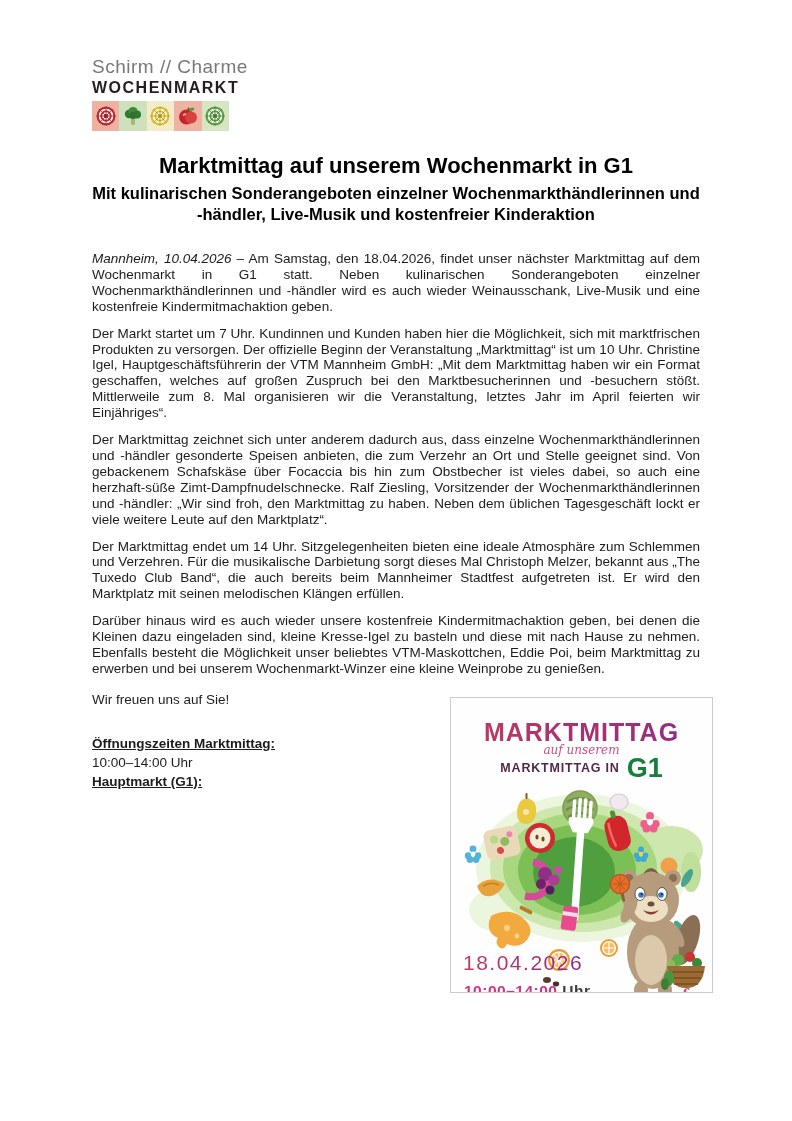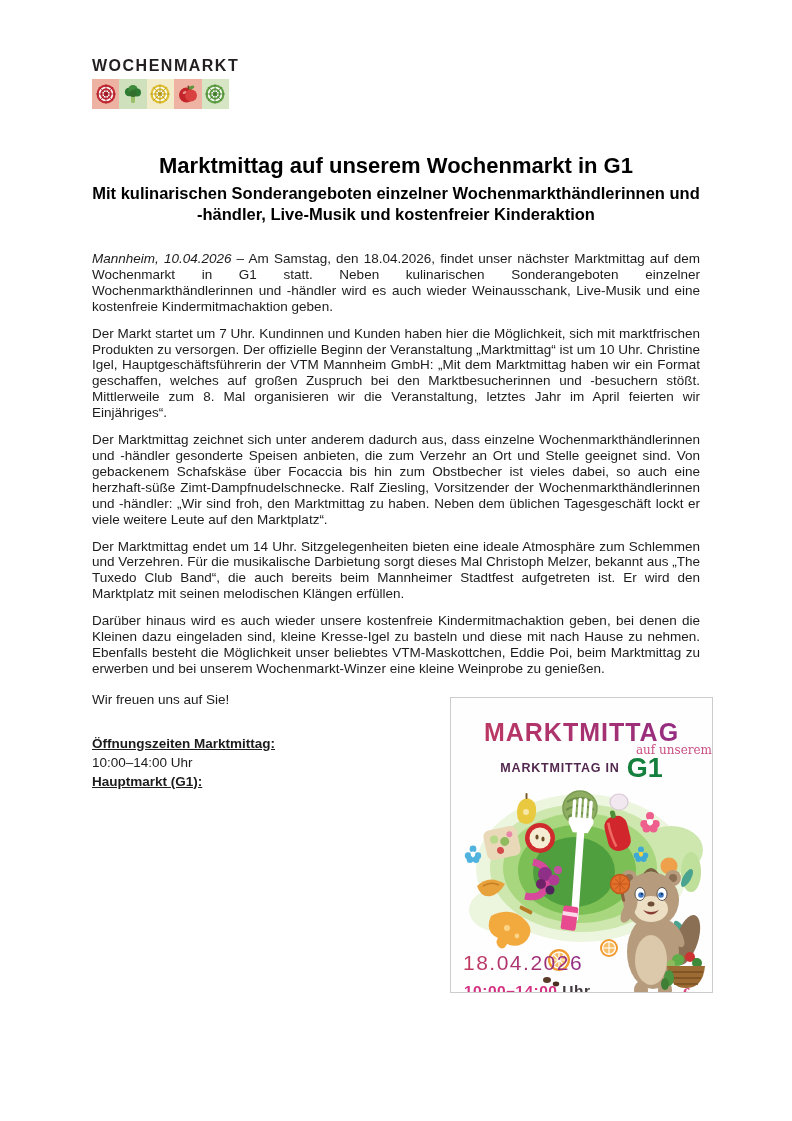--- a/index.html
+++ b/index.html
@@ -36,21 +36,21 @@
   .poster {
     position: absolute; left: 450px; top: 697px; width: 263px; height: 296px;
     background: #fffefe; border: 1px solid #cccccc; overflow: hidden;
   }
   .poster-head { text-align: center; padding-top: 21px; position: relative; z-index: 3; }
   .m-title {
     font-size: 25px; font-weight: bold; letter-spacing: 1px; line-height: 26px;
     background: linear-gradient(90deg, #c23a5f 0%, #a53172 55%, #8e2a86 100%);
     -webkit-background-clip: text; background-clip: text; color: transparent;
   }
-  .m-script { font-family: "DejaVu Serif", serif; font-size: 12px; color: #c94f82; margin-top: -2px; text-align: right; }
+  .m-script { font-family: "DejaVu Serif", serif; font-style: italic; font-size: 12px; color: #c94f82; margin-top: -2px; }
   .m-subrow { margin-top: -1px; display: flex; align-items: center; justify-content: center; }
   .m-sub { font-size: 12.5px; font-weight: bold; letter-spacing: 0.8px; color: #53284f; }
   .m-g1 { font-size: 27px; font-weight: bold; color: #15803d; margin-left: 7px; line-height: 24px; }
   .illus { position: absolute; left: 6px; top: 90px; width: 250px; height: 215px; z-index: 1; }
   .p-date {
     position: absolute; left: 12px; top: 253px; z-index: 2;
     font-size: 21px; font-weight: normal; letter-spacing: 1.5px;
     background: linear-gradient(90deg, #c23a5f 0%, #8e2a86 100%);
     -webkit-background-clip: text; background-clip: text; color: transparent;
   }
@@ -66,20 +66,21 @@
   .p-brand .mann { color: #0369a1; }
   .p-brand .sq { display: inline-block; width: 4px; height: 4px; background: #e2001a; vertical-align: top; margin-top: 1px; }
   .p-tag { position: absolute; right: 32px; top: 331px; z-index: 4; font-size: 6.5px; line-height: 7.5px; color: #4a4a4a; }
 </style>
 </head>
 <body>
 
 <div class="page">
 
   <div class="logo">
+    <div class="logo-line1">Schirm // Charme</div>
     <div class="logo-line2">WOCHENMARKT</div>
     <div class="logo-tiles">
       <div class="tile" style="background:#eeb2a3">
         <svg width="22" height="22" viewBox="0 0 22 22">
             <circle cx="11" cy="11" r="9.5" fill="#c42832"></circle>
             <circle cx="11" cy="11" r="6.5" fill="none" stroke="#fff" stroke-width="1.6"></circle>
             <circle cx="11" cy="11" r="3" fill="none" stroke="#fff" stroke-width="1.4"></circle>
             <path d="M11 1.5 V20.5 M1.5 11 H20.5 M4.3 4.3 L17.7 17.7 M17.7 4.3 L4.3 17.7" stroke="#8e1b22" stroke-width="0.7"></path>
           </svg>
       </div>

